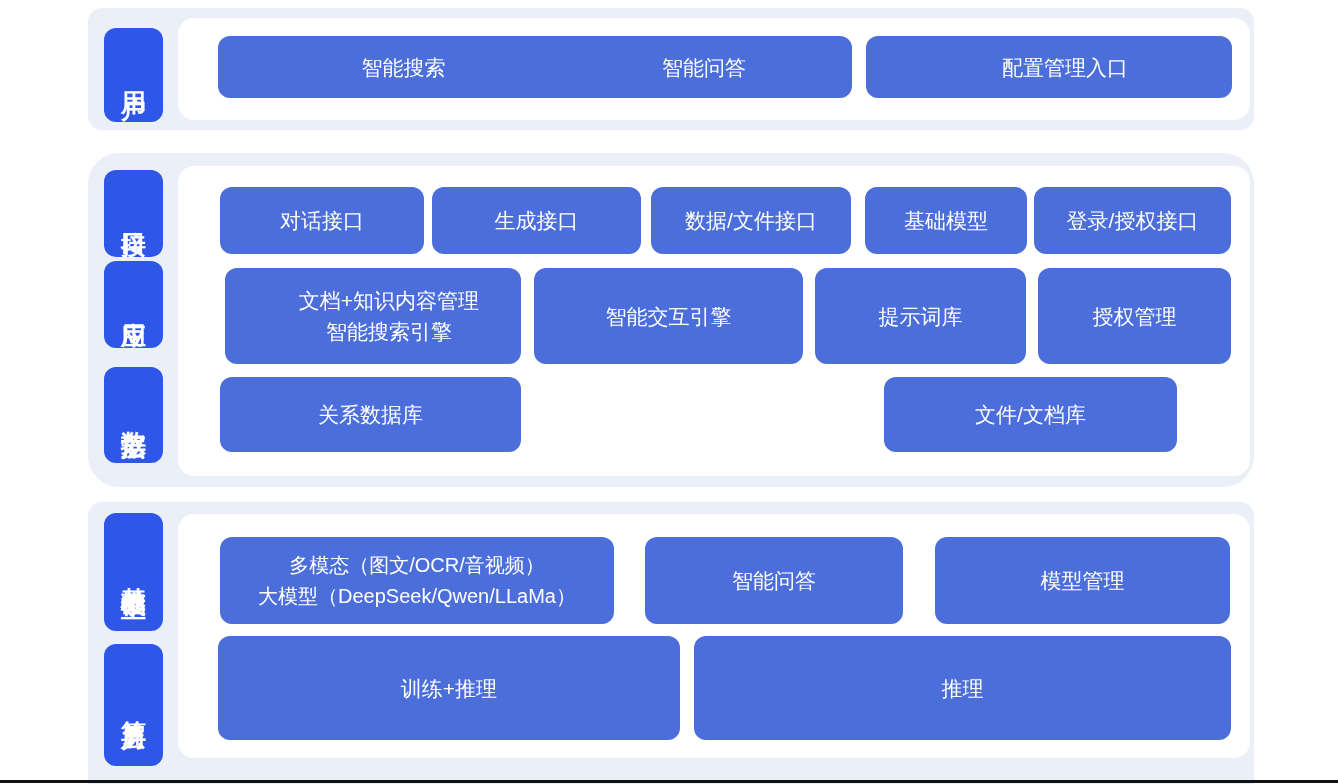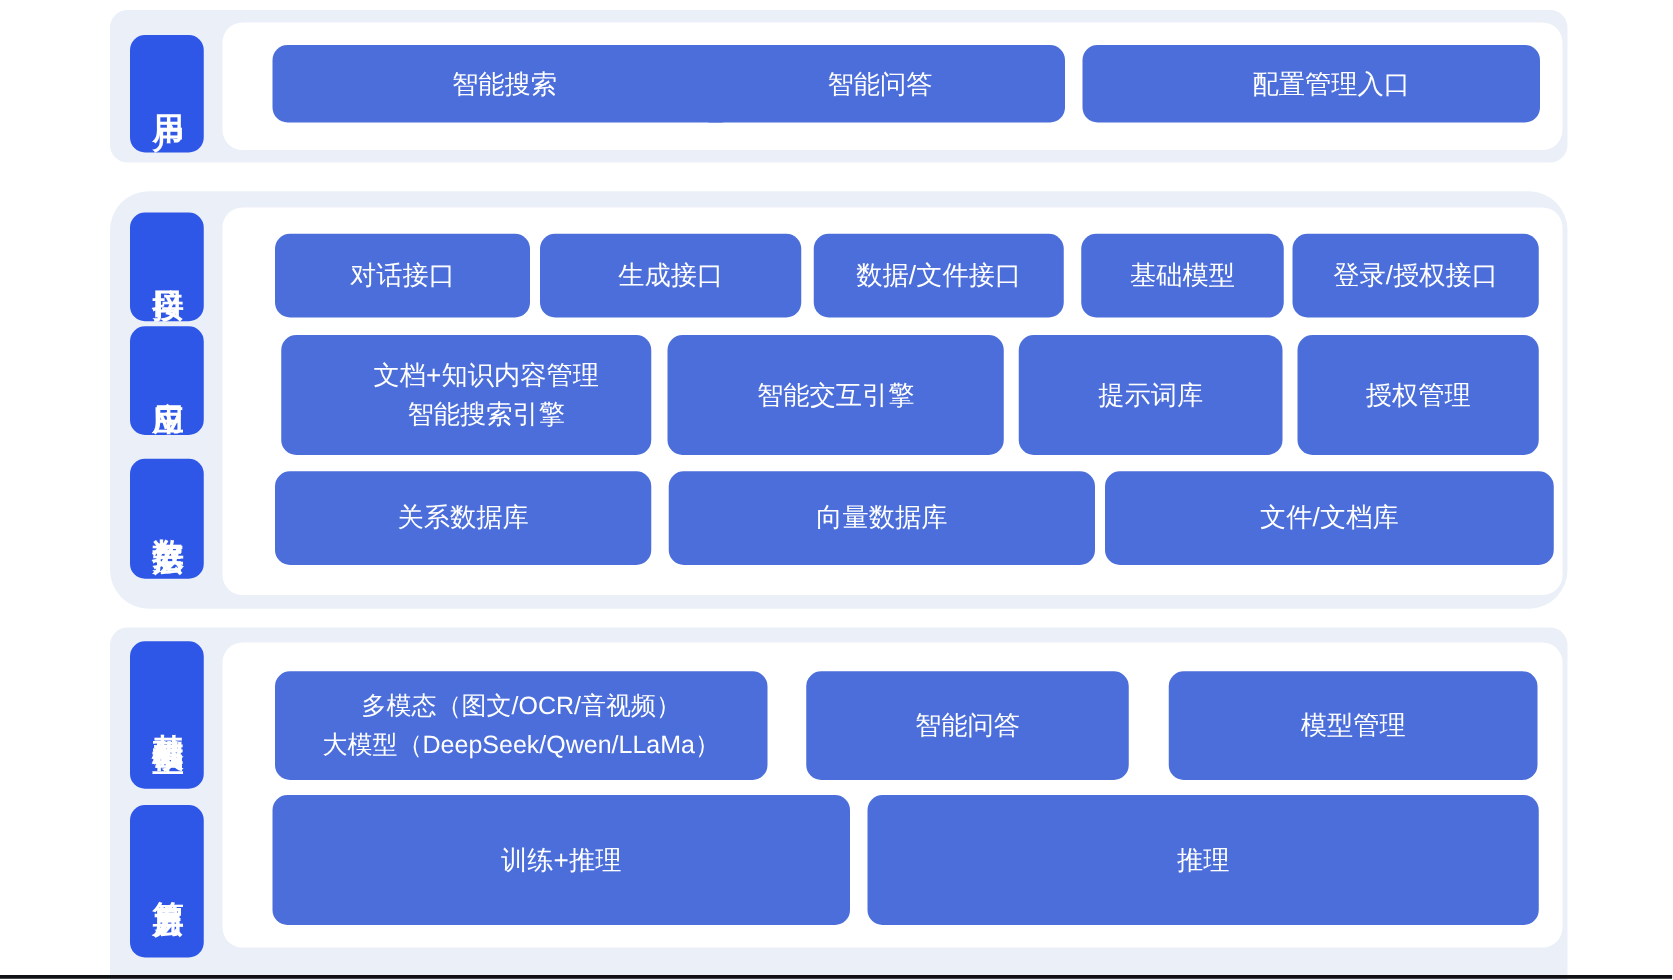--- a/index.html
+++ b/index.html
@@ -106,22 +106,21 @@
     <div class="box" style="left:777px;top:34px;width:162px;height:67px;">基础模型</div>
     <div class="box" style="left:946px;top:34px;width:197px;height:67px;">登录/授权接口</div>
 
     <div class="box" style="left:137px;top:115px;width:296px;height:96px;padding-left:32px;">文档+知识内容管理
 智能搜索引擎</div>
     <div class="box" style="left:727px;top:115px;width:211px;height:96px;">提示词库</div>
     <div class="box" style="left:446px;top:115px;width:269px;height:96px;">智能交互引擎</div>
     <div class="box" style="left:950px;top:115px;width:193px;height:96px;">授权管理</div>
 
     <div class="box" style="left:132px;top:224px;width:301px;height:75px;">关系数据库</div>
-    <div class="box" style="left:447px;top:224px;width:341px;height:75px;">向量数据库</div>
-    <div class="box" style="left:796px;top:224px;width:359px;height:75px;">文件/文档库</div>
+    <div class="box" style="left:796px;top:224px;width:293px;height:75px;">文件/文档库</div>
   </div>
 
   <div class="section" style="left:88px;top:502px;width:1166px;height:312px;">
     <div class="panel" style="left:90px;top:12px;width:1072px;height:244px;"></div>
 
     <div class="pill" style="left:16px;top:11px;width:59px;height:118px;">
       <span>基础模型</span>
     </div>
     <div class="pill" style="left:16px;top:142px;width:59px;height:122px;">
       <span>算力层</span>

